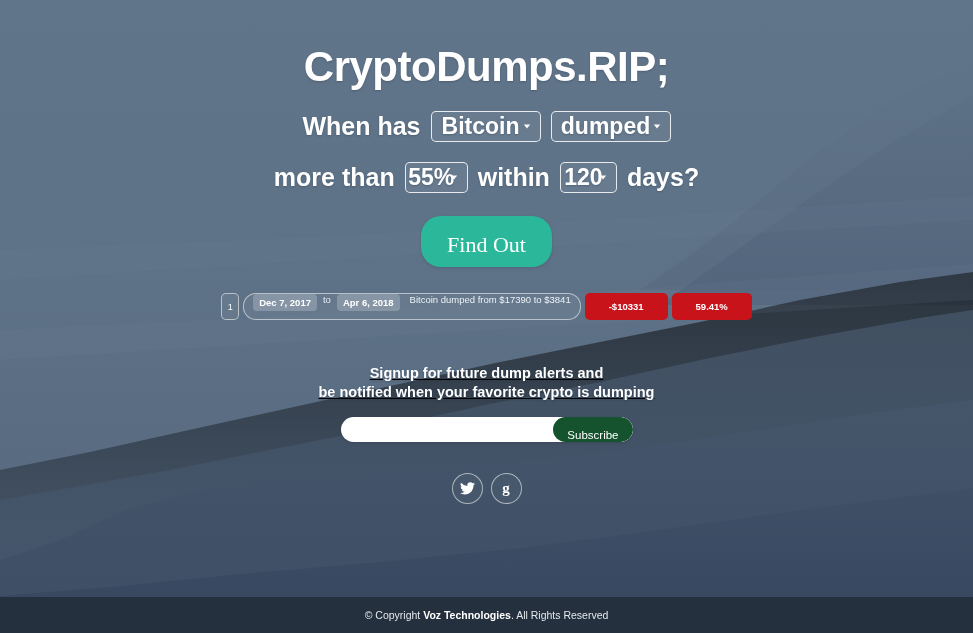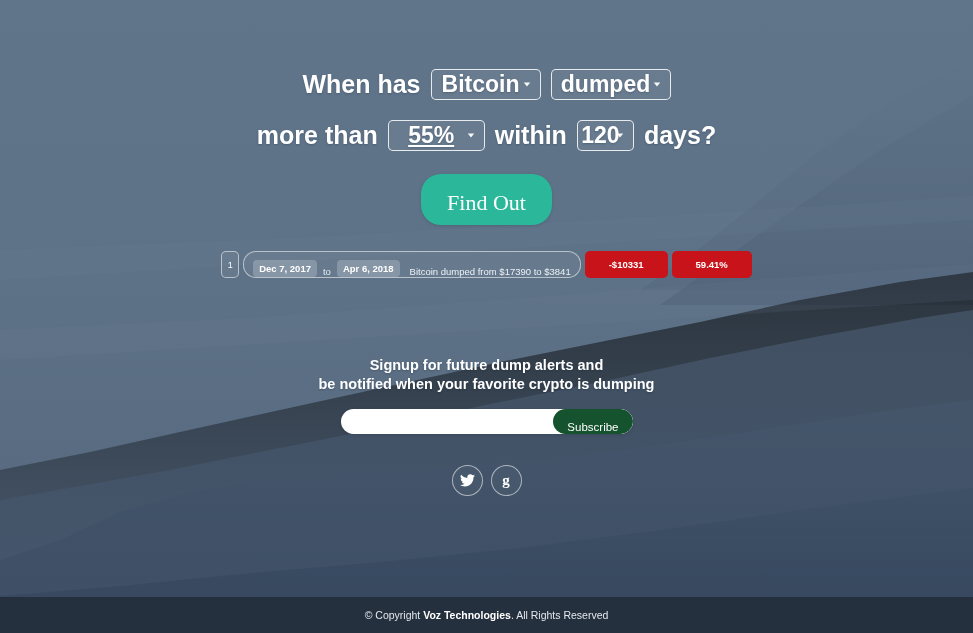--- a/index.html
+++ b/index.html
@@ -82,21 +82,21 @@
     color: #ffffff;
     font-family: "Liberation Sans", sans-serif;
     font-size: 23px;
     font-weight: bold;
     padding: 0 24px 0 14px;
     cursor: pointer;
     text-shadow: 0 1px 2px rgba(20,35,55,0.25);
   }
   .sel.wide   { width: 110px; }
   .sel.medium { width: 120px; }
-  .sel.small  { width: 97px; text-decoration: underline; }
+  .sel.small  { width: 63px; }
   .sel.num    { width: 57px; }
 
   .sel .chev {
     position: absolute;
     right: 9px;
     top: 50%;
     margin-top: -2px;
     width: 7px;
     height: 4px;
     border-left: 4px solid transparent;
@@ -141,21 +141,21 @@
     width: 18px;
     border: 1px solid rgba(255,255,255,0.55);
     border-radius: 5px;
     color: #ffffff;
     font-size: 9px;
     background: rgba(255,255,255,0.05);
   }
 
   .res-main {
     display: flex;
-    align-items: flex-end;
+    align-items: flex-start;
     border: 1px solid rgba(255,255,255,0.55);
     border-radius: 13px;
     background: rgba(255,255,255,0.05);
     padding: 0 9px;
     gap: 5px;
   }
 
   .date-pill {
     background: rgba(255,255,255,0.22);
     border-radius: 4px;
@@ -187,22 +187,23 @@
     border-radius: 5px;
     color: #ffffff;
     font-size: 9.5px;
     font-weight: bold;
     padding: 0 24px;
     white-space: nowrap;
   }
 
   
   .signup {
-    margin-top: 78px;
+    margin-top: 44px;
     text-align: center;
+    text-decoration: underline;
   }
 
   .signup-text {
     color: #ffffff;
     font-size: 14.5px;
     font-weight: bold;
     line-height: 1.33;
     text-shadow: 0 1px 2px rgba(20,35,55,0.3);
   }
 
@@ -337,20 +338,21 @@
            L973,633 L0,633 Z" fill="url(#r6)" opacity="0.7"></path>
 
   <path d="M0,330 L250,318 L500,300 L750,280 L973,264 L973,300 L0,360 Z" fill="#6f8297" opacity="0.14"></path>
   <path d="M0,250 L300,238 L600,220 L973,196 L973,220 L0,280 Z" fill="#74879c" opacity="0.10"></path>
 </svg>
 
 <div id="page-wrap">
 
   <div class="hero">
 
+    <h1 class="site-title">CryptoDumps.RIP;</h1>
 
     <div class="query">
 
       <div class="query-line">
         <span class="q-text">When has</span>
 
         <div class="sel wide">
           <span>Bitcoin</span>
           <span class="chev"></span>
         </div>

